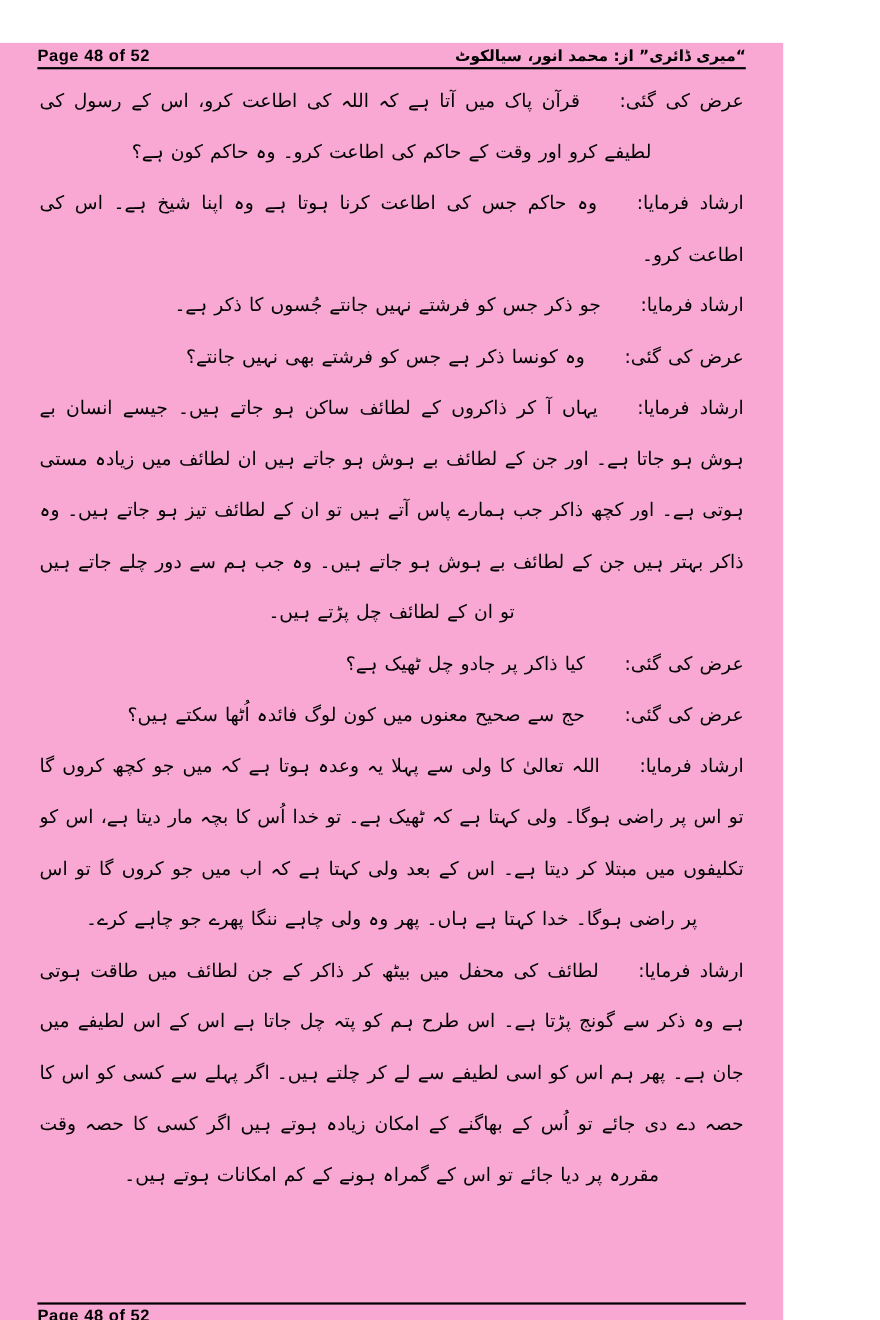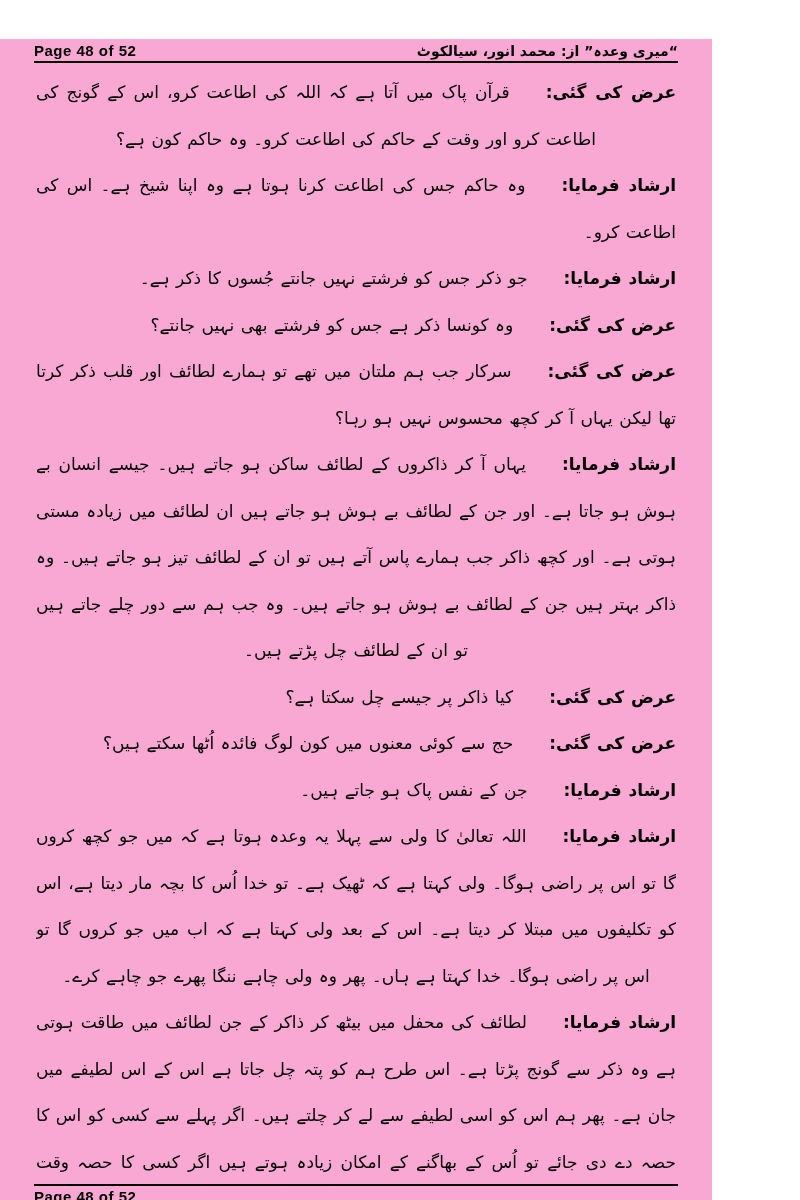--- a/index.html
+++ b/index.html
@@ -44,21 +44,21 @@
     height: 1112px;
     overflow: hidden;
     direction: rtl;
     font-size: 17px;
     line-height: 46.5px;
     word-spacing: 1px;
   }
   .qa { margin: 0; }
   .qa.single { text-align: justify; text-align-last: right; }
   .qa.multi  { text-align: justify; text-align-last: center; }
-  .qa-label { white-space: nowrap; margin-left: 36px; font-weight: bold; }
+  .qa-label { white-space: nowrap; margin-left: 36px; }
   
   .page-footer {
     position: absolute;
     left: 34px; right: 34px;
     top: 1145px;
     border-top: 2px solid #000;
     padding-top: 2px;
     display: flex;
     justify-content: space-between;
     align-items: flex-start;
@@ -72,60 +72,54 @@
     text-decoration: none;
   }
 </style>
 </head>
 <body>
 
 <div class="page">
 
   <header class="page-header">
     <div class="page-num">Page 48  of 52</div>
-    <div class="doc-title" dir="rtl">“میری وعدہ” از: محمد انور، سیالکوٹ</div>
+    <div class="doc-title" dir="rtl">“میری ڈائری” از: محمد انور، سیالکوٹ</div>
   </header>
 
   <main class="content" dir="rtl">
   <div class="qa multi">
-    <span class="qa-label">عرض کی گئی:</span><span class="qa-text">قرآن پاک میں آتا ہے کہ اللہ کی اطاعت کرو، اس کے گونج کی اطاعت کرو اور وقت کے حاکم کی اطاعت کرو۔ وہ حاکم کون ہے؟</span>
+    <span class="qa-label">عرض کی گئی:</span><span class="qa-text">قرآن پاک میں آتا ہے کہ اللہ کی اطاعت کرو، اس کے رسول کی لطیفے کرو اور وقت کے حاکم کی اطاعت کرو۔ وہ حاکم کون ہے؟</span>
   </div>
 
   <div class="qa single">
     <span class="qa-label">ارشاد فرمایا:</span><span class="qa-text">وہ حاکم جس کی اطاعت کرنا ہوتا ہے وہ اپنا شیخ ہے۔ اس کی اطاعت کرو۔</span>
   </div>
 
   <div class="qa single">
     <span class="qa-label">ارشاد فرمایا:</span><span class="qa-text">جو ذکر جس کو فرشتے نہیں جانتے جُسوں کا ذکر ہے۔</span>
   </div>
 
   <div class="qa single">
     <span class="qa-label">عرض کی گئی:</span><span class="qa-text">وہ کونسا ذکر ہے جس کو فرشتے بھی نہیں جانتے؟</span>
   </div>
 
-  <div class="qa single">
-    <span class="qa-label">عرض کی گئی:</span><span class="qa-text">سرکار جب ہم ملتان میں تھے تو ہمارے لطائف اور قلب ذکر کرتا تھا لیکن یہاں آ کر کچھ محسوس نہیں ہو رہا؟</span>
-  </div>
 
   <div class="qa multi">
     <span class="qa-label">ارشاد فرمایا:</span><span class="qa-text">یہاں آ کر ذاکروں کے لطائف ساکن ہو جاتے ہیں۔ جیسے انسان بے ہوش ہو جاتا ہے۔ اور جن کے لطائف بے ہوش ہو جاتے ہیں ان لطائف میں زیادہ مستی ہوتی ہے۔ اور کچھ ذاکر جب ہمارے پاس آتے ہیں تو ان کے لطائف تیز ہو جاتے ہیں۔ وہ ذاکر بہتر ہیں جن کے لطائف بے ہوش ہو جاتے ہیں۔ وہ جب ہم سے دور چلے جاتے ہیں تو ان کے لطائف چل پڑتے ہیں۔</span>
   </div>
 
   <div class="qa single">
-    <span class="qa-label">عرض کی گئی:</span><span class="qa-text">کیا ذاکر پر جیسے چل سکتا ہے؟</span>
+    <span class="qa-label">عرض کی گئی:</span><span class="qa-text">کیا ذاکر پر جادو چل ٹھیک ہے؟</span>
   </div>
 
 
   <div class="qa single">
-    <span class="qa-label">عرض کی گئی:</span><span class="qa-text">حج سے کوئی معنوں میں کون لوگ فائدہ اُٹھا سکتے ہیں؟</span>
+    <span class="qa-label">عرض کی گئی:</span><span class="qa-text">حج سے صحیح معنوں میں کون لوگ فائدہ اُٹھا سکتے ہیں؟</span>
   </div>
 
-  <div class="qa single">
-    <span class="qa-label">ارشاد فرمایا:</span><span class="qa-text">جن کے نفس پاک ہو جاتے ہیں۔</span>
-  </div>
 
   <div class="qa multi">
     <span class="qa-label">ارشاد فرمایا:</span><span class="qa-text">اللہ تعالیٰ کا ولی سے پہلا یہ وعدہ ہوتا ہے کہ میں جو کچھ کروں گا تو اس پر راضی ہوگا۔ ولی کہتا ہے کہ ٹھیک ہے۔ تو خدا اُس کا بچہ مار دیتا ہے، اس کو تکلیفوں میں مبتلا کر دیتا ہے۔ اس کے بعد ولی کہتا ہے کہ اب میں جو کروں گا تو اس پر راضی ہوگا۔ خدا کہتا ہے ہاں۔ پھر وہ ولی چاہے ننگا پھرے جو چاہے کرے۔</span>
   </div>
 
 
   <div class="qa multi">
     <span class="qa-label">ارشاد فرمایا:</span><span class="qa-text">لطائف کی محفل میں بیٹھ کر ذاکر کے جن لطائف میں طاقت ہوتی ہے وہ ذکر سے گونج پڑتا ہے۔ اس طرح ہم کو پتہ چل جاتا ہے اس کے اس لطیفے میں جان ہے۔ پھر ہم اس کو اسی لطیفے سے لے کر چلتے ہیں۔ اگر پہلے سے کسی کو اس کا حصہ دے دی جائے تو اُس کے بھاگنے کے امکان زیادہ ہوتے ہیں اگر کسی کا حصہ وقت مقررہ پر دیا جائے تو اس کے گمراہ ہونے کے کم امکانات ہوتے ہیں۔</span>
   </div>
 

